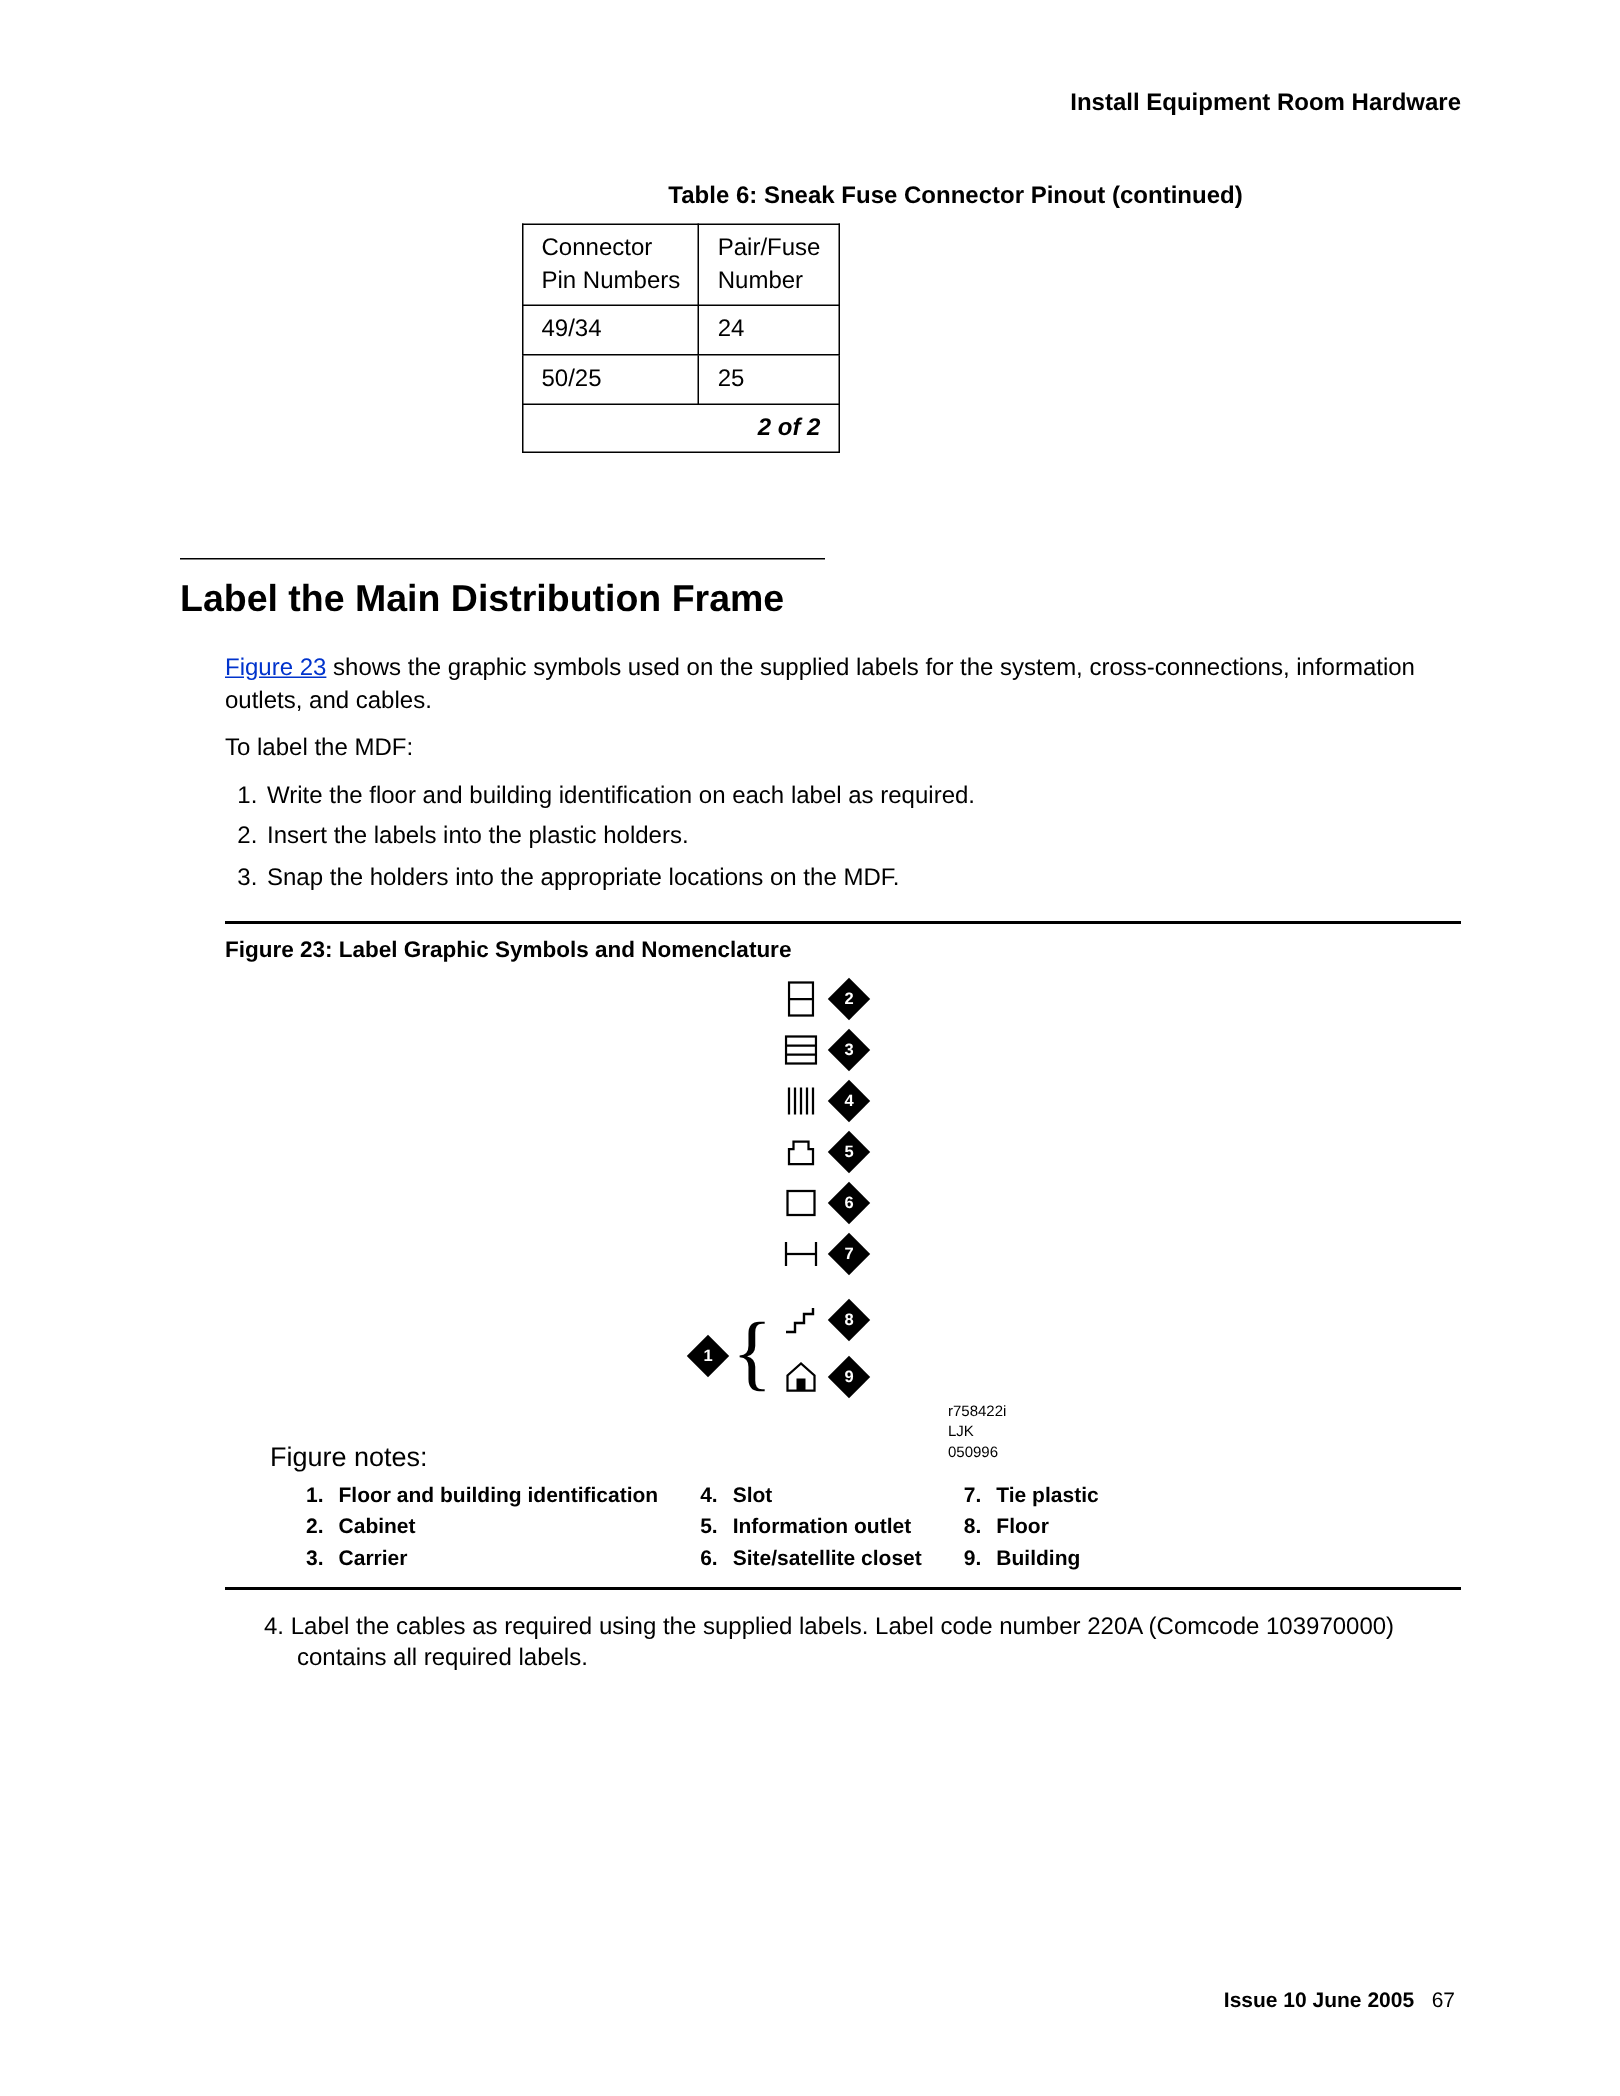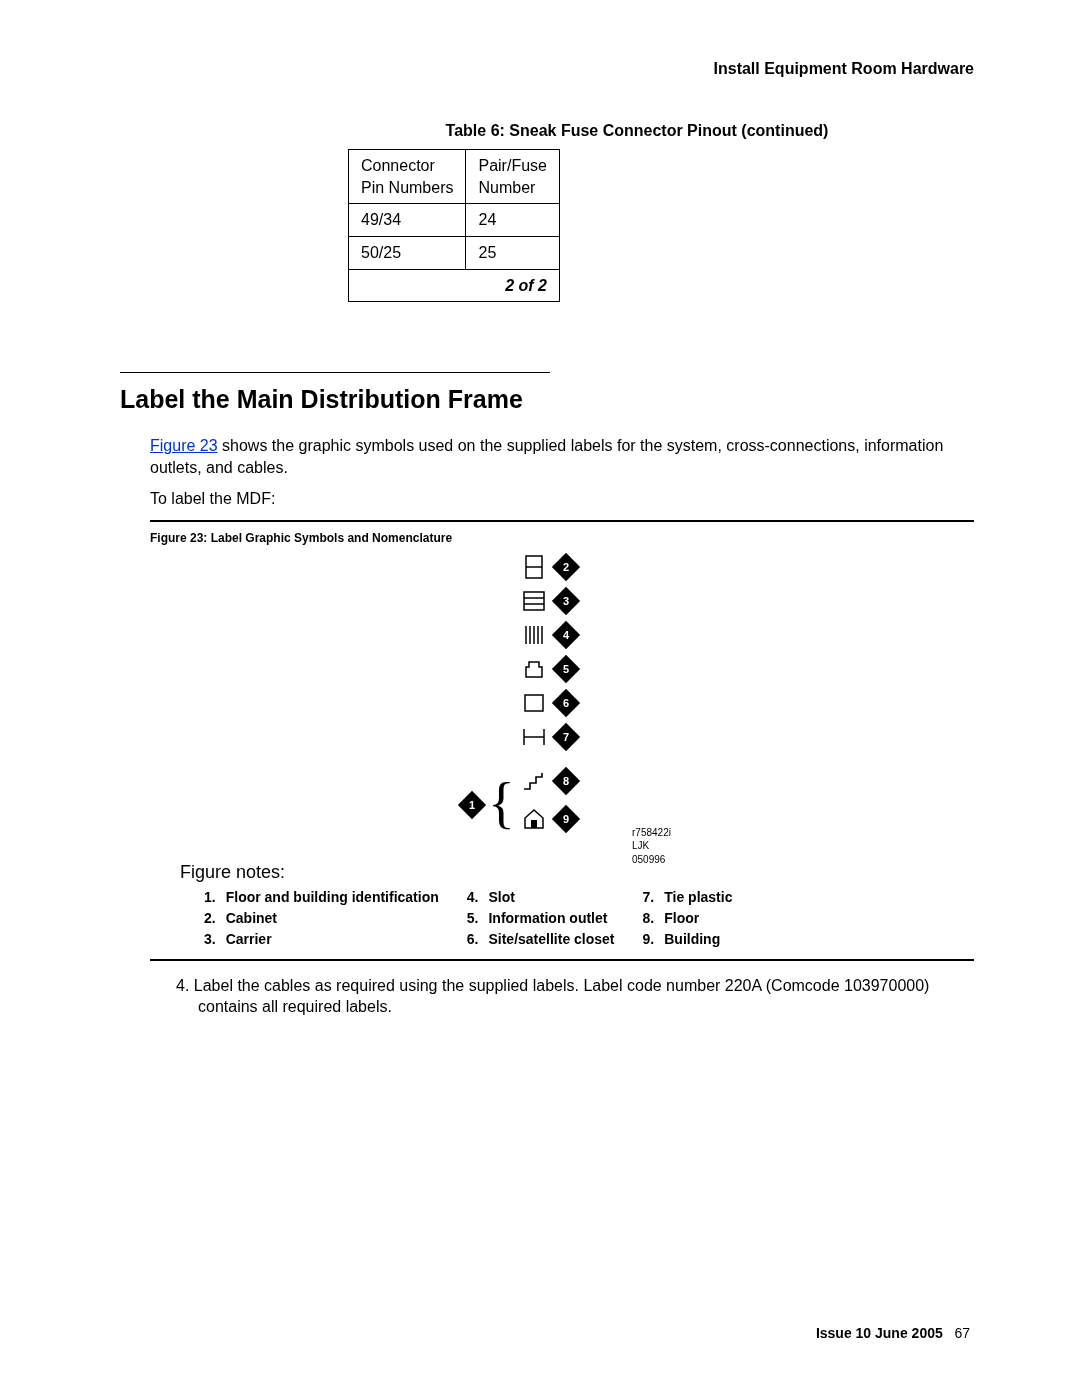--- a/index.html
+++ b/index.html
@@ -74,21 +74,21 @@
     margin-bottom: 6px;
     padding-left: 2px;
   }
   hr.fig-rule {
     border: none;
     border-top: 2px solid #000;
     margin: 6px 0 8px 0;
   }
   .figure-title {
     font-weight: bold;
-    font-size: 12px;
+    font-size: 15px;
     margin-bottom: 8px;
   }
   .figure-body {
     display: flex;
     justify-content: center;
     align-items: flex-start;
     position: relative;
     height: 300px;
   }
   .sym-col {
@@ -135,21 +135,21 @@
   .brace {
     font-size: 56px;
     line-height: 30px;
     position: relative;
     top: -2px;
     font-family: 'Times New Roman', serif;
   }
   .fig-caption-id {
     position: absolute;
     left: 170px;
-    top: 272px;
+    top: 282px;
     font-size: 10px;
   }
   .figure-notes-label {
     font-weight: normal;
     font-size: 18px;
     margin: 6px 0 4px 30px;
   }
   .notes-grid {
     display: flex;
     gap: 28px;
@@ -212,20 +212,25 @@
 
   <hr class="section-rule">
   <h2 class="section">Label the Main Distribution Frame</h2>
 
   <p class="indent">
     <a class="link">Figure 23</a><span> shows the graphic symbols used on the supplied labels for the system, cross-connections, information outlets, and cables.</span>
   </p>
 
   <p class="indent">To label the MDF:</p>
 
+  <ol class="steps">
+    <li>Write the floor and building identification on each label as required.</li>
+    <li>Insert the labels into the plastic holders.</li>
+    <li>Snap the holders into the appropriate locations on the MDF.</li>
+  </ol>
 
   <div class="indent">
     <hr class="fig-rule">
     <div class="figure-title">Figure 23: Label Graphic Symbols and Nomenclature</div>
 
     <div class="figure-body">
       <div class="sym-col">
 
         <div class="sym-row" style="top:0px">
           <span class="sym-box">

